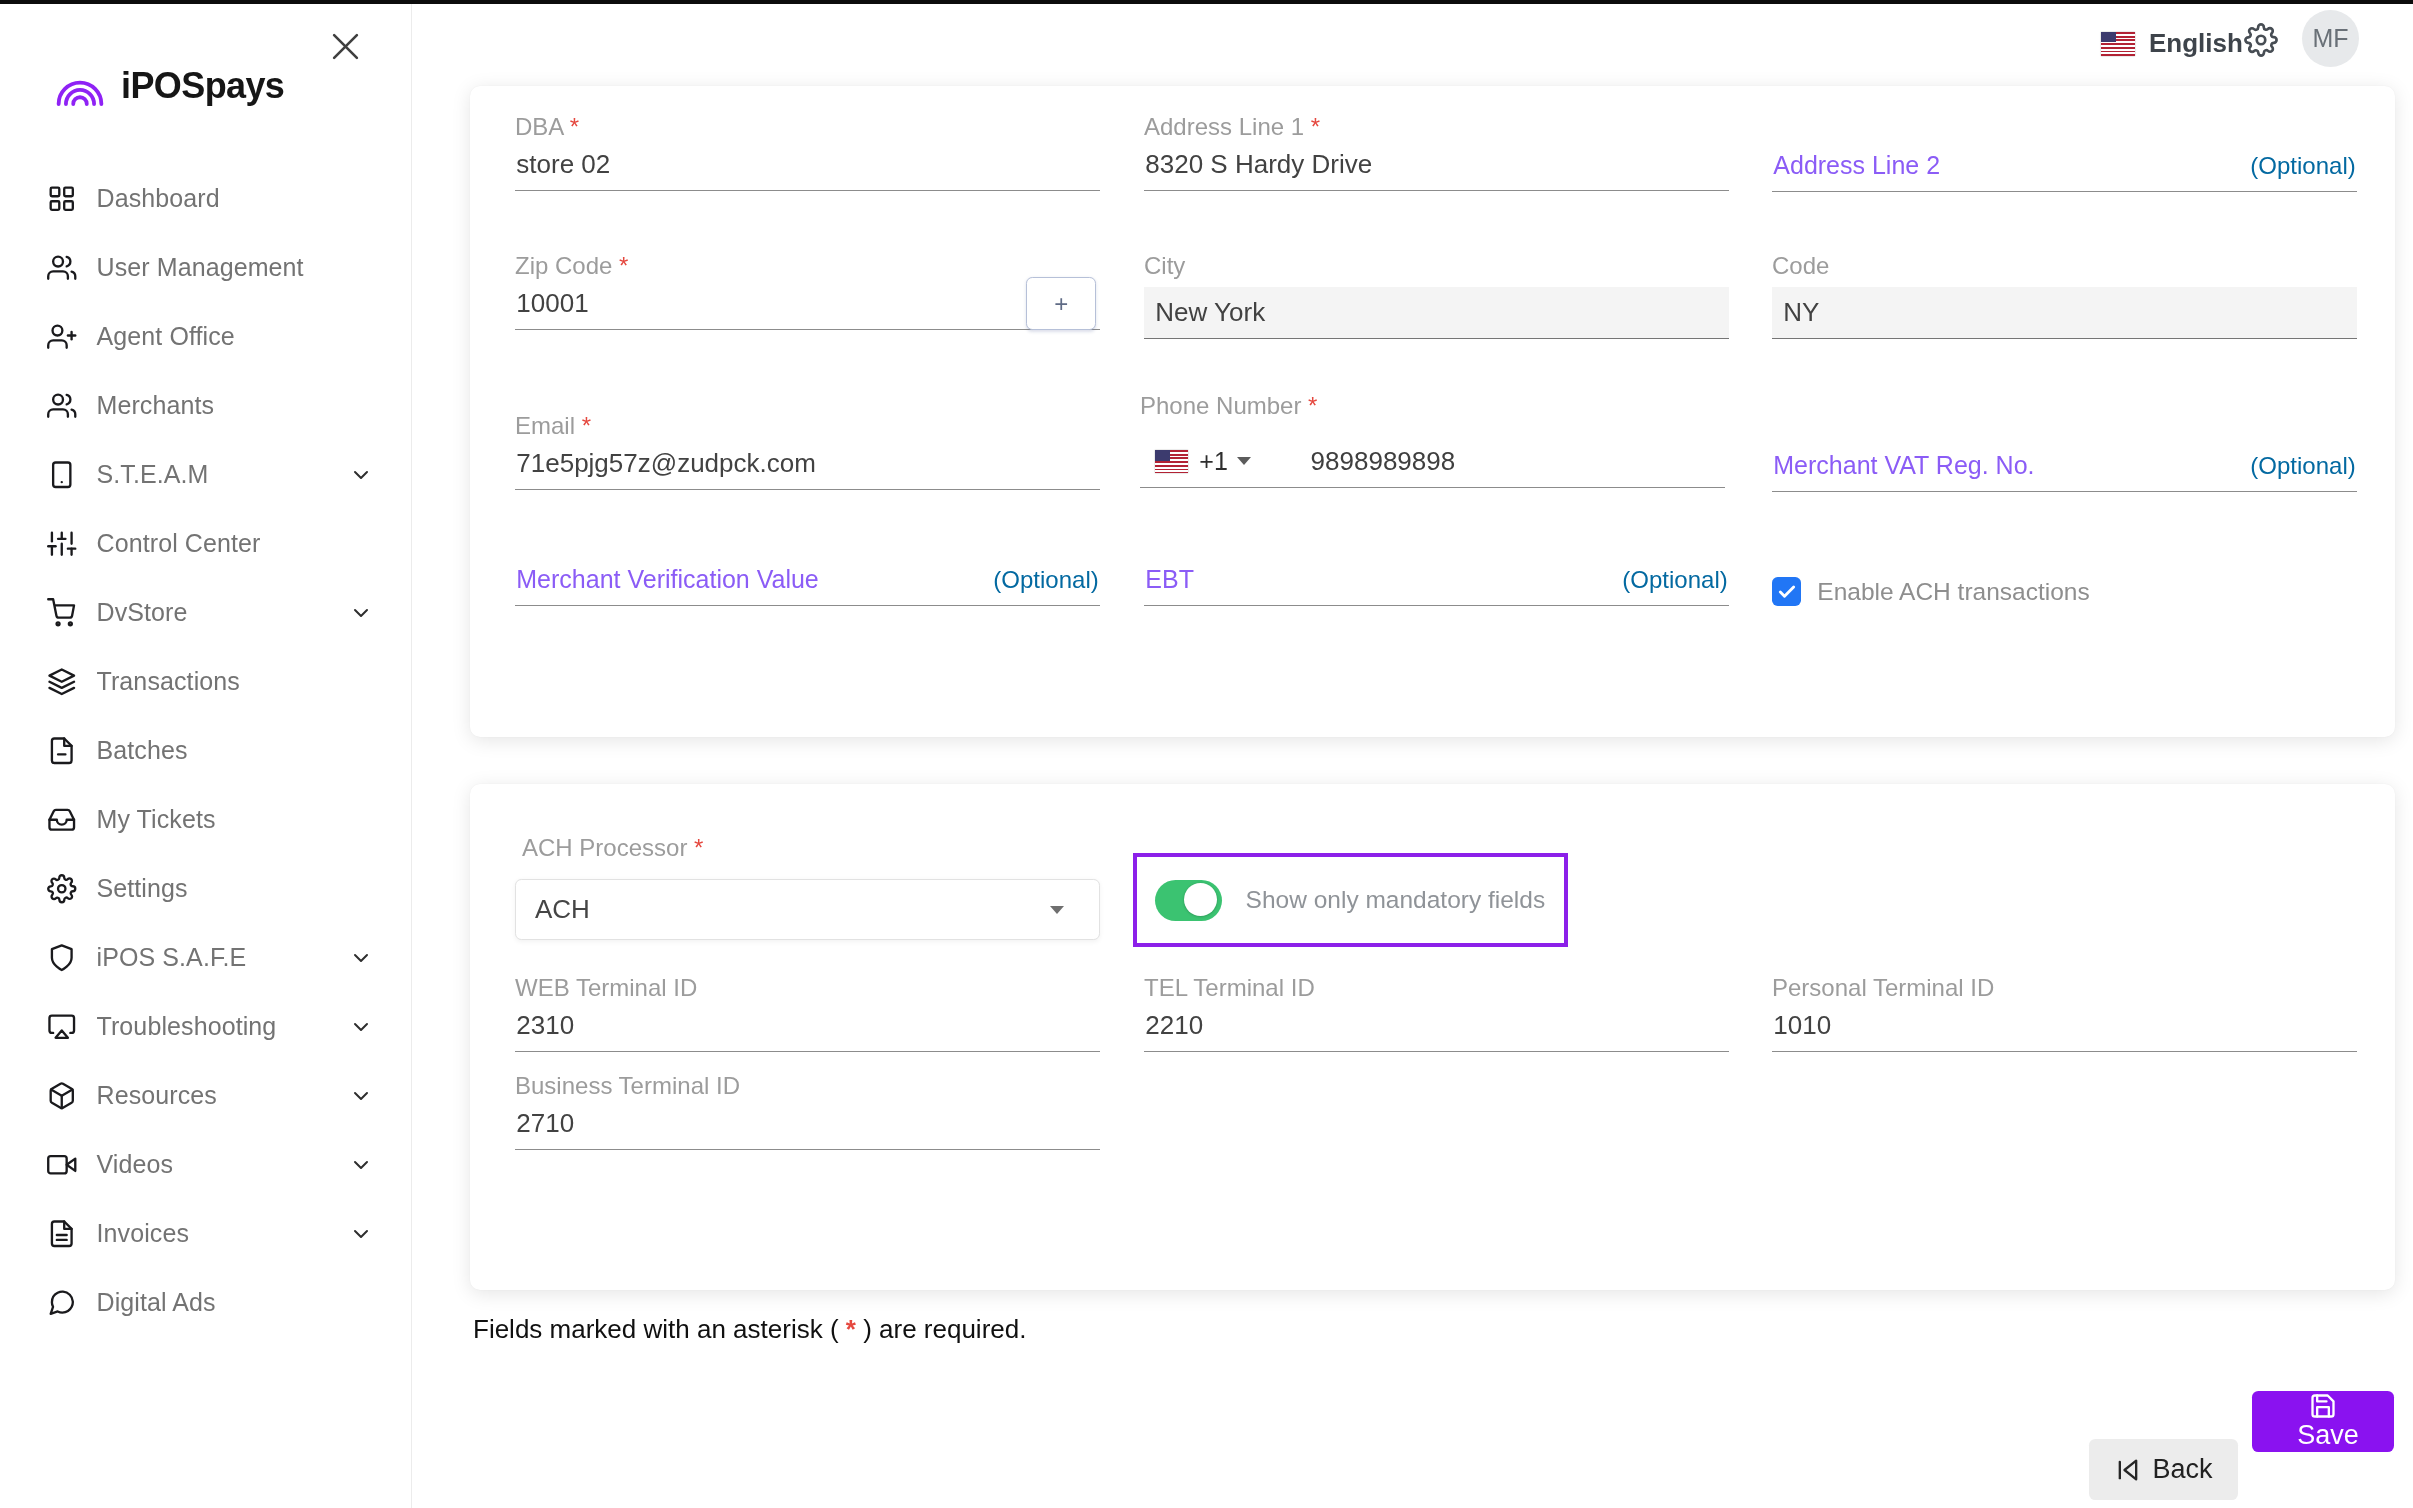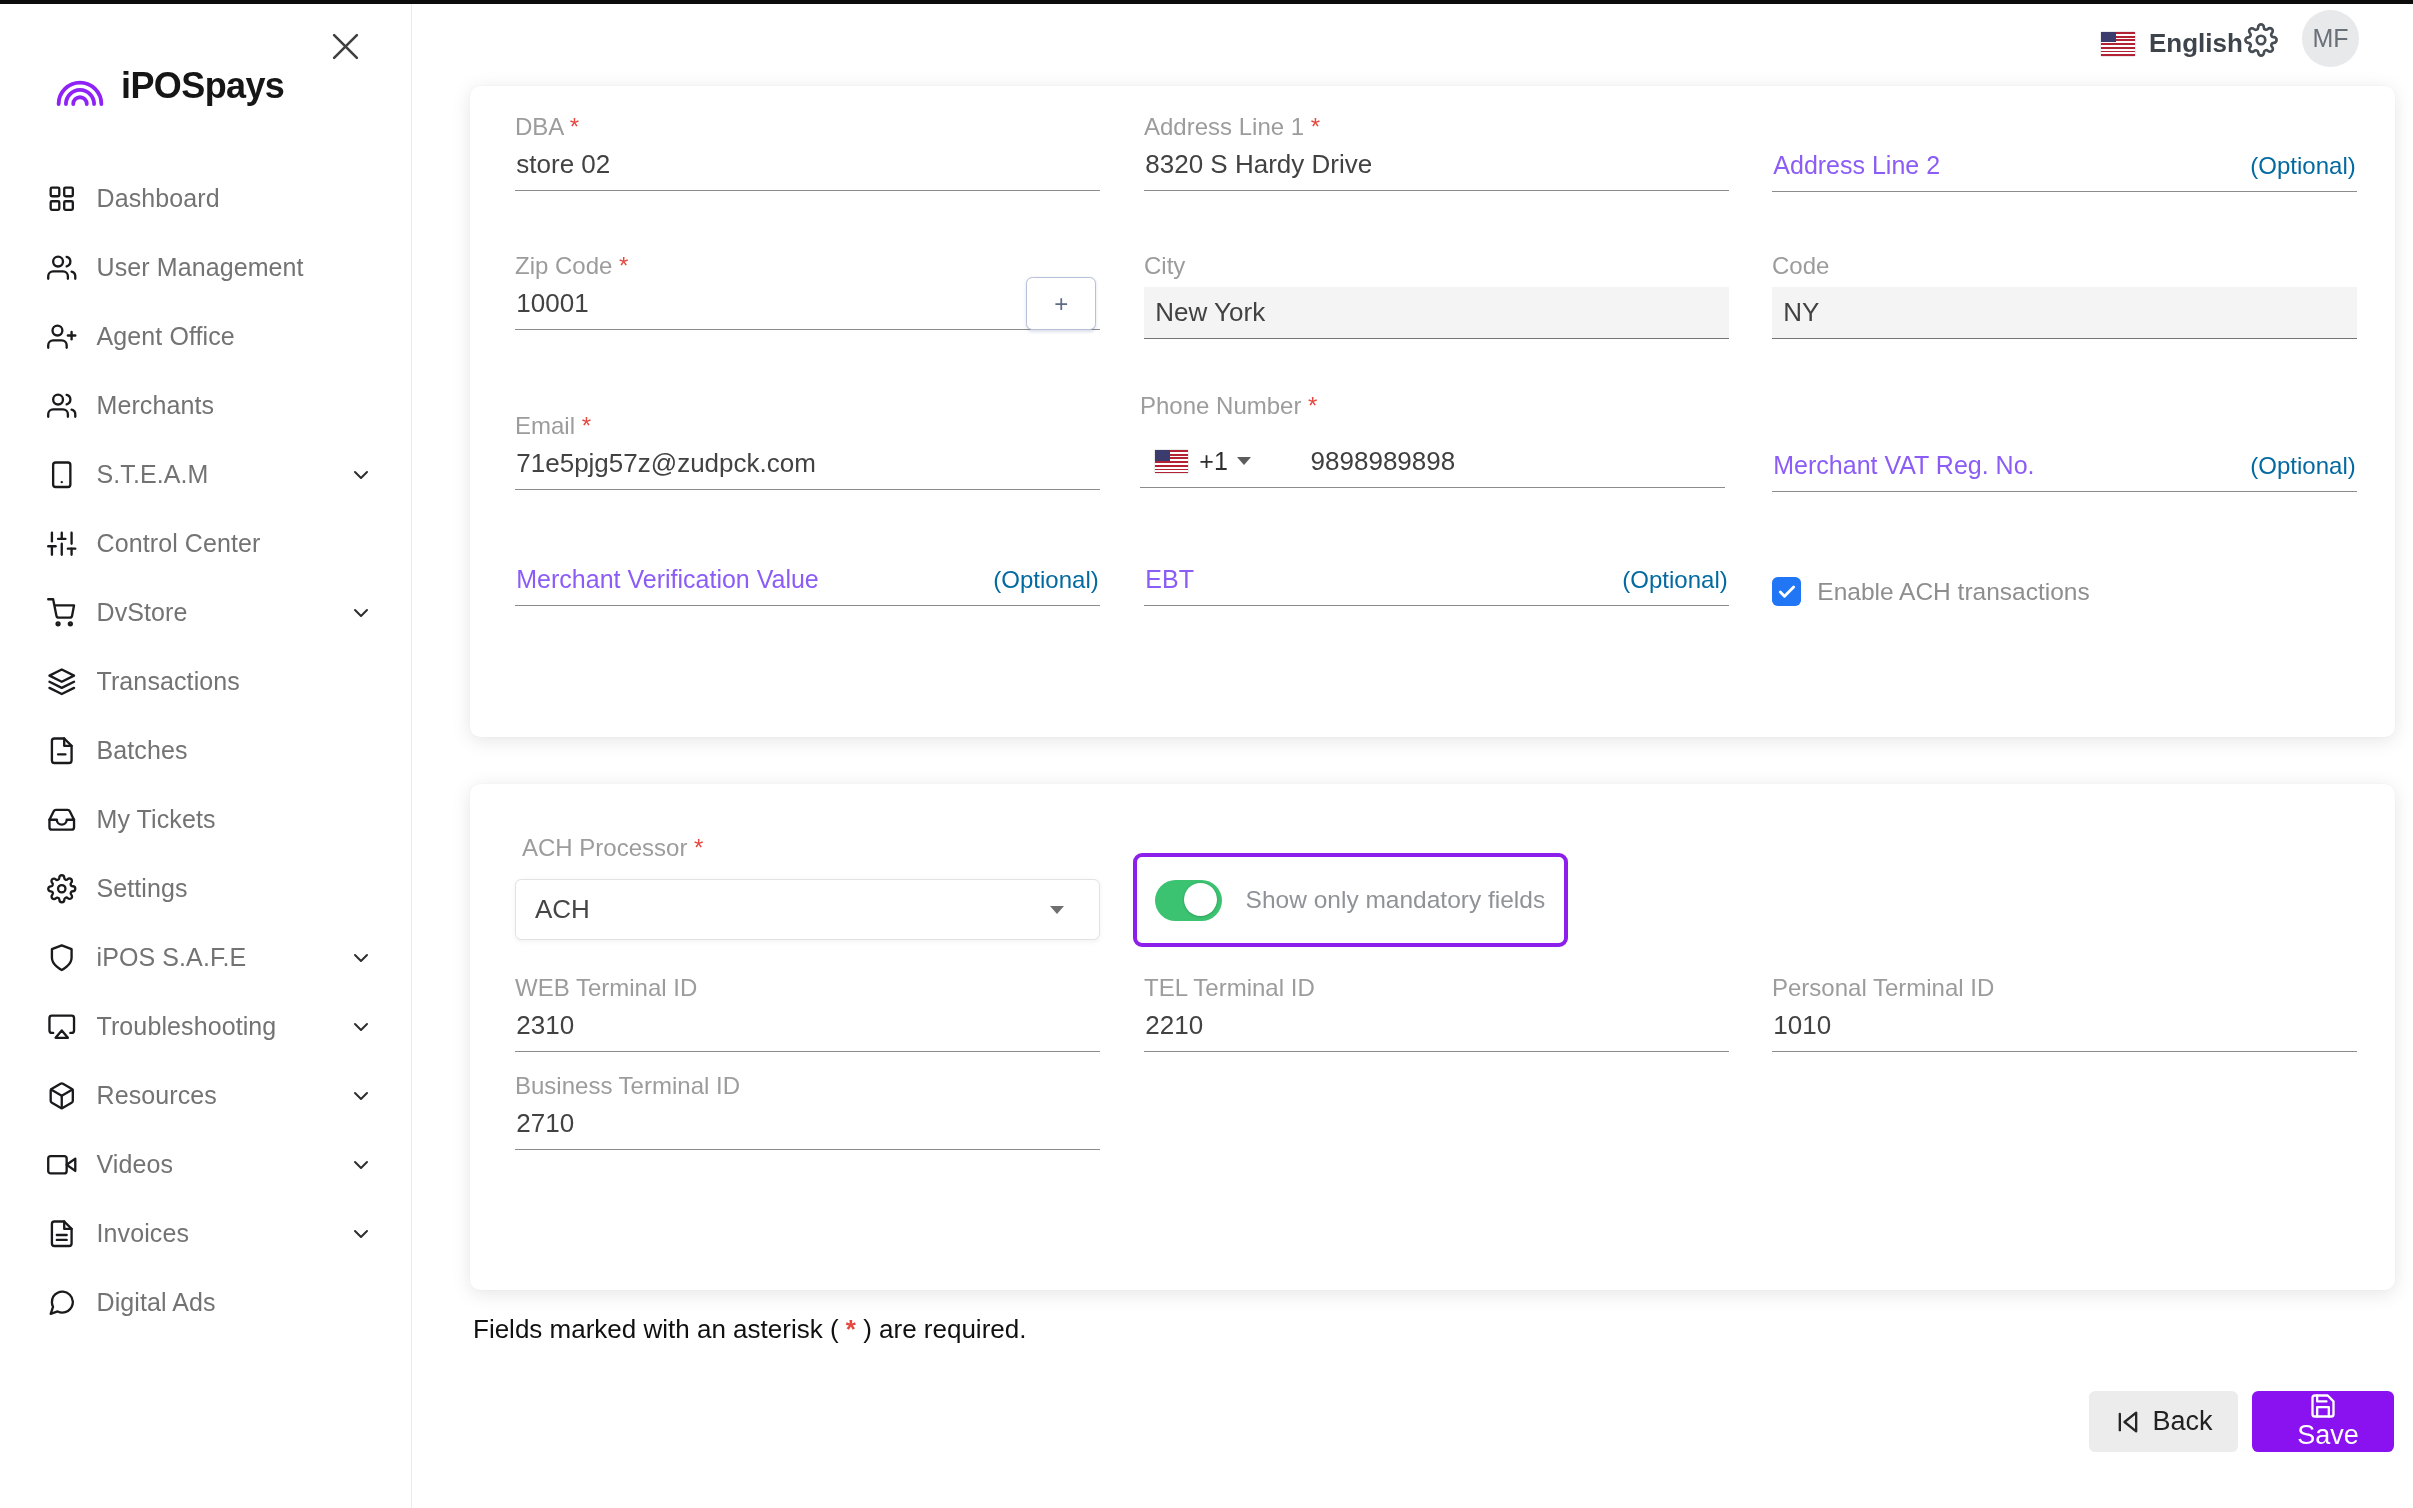--- a/index.html
+++ b/index.html
@@ -54,29 +54,29 @@
   .phone-num { font-size:26px; color:#3f3f3f; margin-left:60px; }
 
   .chkrow { position:absolute; display:flex; align-items:center; cursor:pointer; }
   .chkbox { width:29px; height:29px; background:#2176f5; border-radius:5.7px; display:flex; align-items:center; justify-content:center; flex:0 0 29px; }
   .chkbox svg { width:20px; height:20px; }
   .chklabel { margin-left:16.3px; font-size:24.5px; color:#8e8e8e; }
 
   .selbox { position:absolute; left:45px; top:95px; width:585px; height:61px; border:1.3px solid #e2e2e2; border-radius:6.3px; box-shadow:0 1.3px 5px rgba(0,0,0,.05); display:flex; align-items:center; justify-content:space-between; padding:0 35px 0 19px; cursor:pointer; background:#fff; }
   .selval { font-size:26px; color:#454545; }
 
-  .hibox { position:absolute; left:663px; top:69px; width:435px; height:94px; border:4.4px solid #8c1fe9; border-radius:9px; display:flex; align-items:center; padding-left:17.6px; background:#fff; }
+  .hibox { position:absolute; left:663px; top:69px; width:435px; height:94px; border:4.4px solid #8c1fe9; border-radius:0; display:flex; align-items:center; padding-left:17.6px; background:#fff; }
   .toggle { position:relative; width:67px; height:41px; background:#3bc371; border-radius:21px; flex:0 0 67px; cursor:pointer; }
   .knob { position:absolute; top:3.8px; left:29.5px; width:33px; height:33px; border-radius:50%; background:#fff; box-shadow:0 0.6px 2.5px rgba(0,0,0,.25); }
   .toglabel { margin-left:24px; font-size:24.5px; color:#8f9398; }
 
   .footnote { position:absolute; left:473px; top:1314px; font-size:26px; font-weight:500; color:#101010; }
 
   .btn { position:absolute; top:1391px; height:61px; border-radius:6.3px; display:flex; align-items:center; justify-content:center; cursor:pointer; }
-  .btn-back { left:2089px; width:149px; background:#ececec; }
+  .btn-back { left:2089px; width:149px; background:#ececec;margin-top:48px; }
   .btn-back .blabel { font-size:27px; color:#212121; font-weight:500; margin-left:10px; }
   .btn-save { left:2252px; width:142px; background:#8a12f0;flex-direction:column; }
   .btn-save .blabel { font-size:27px; color:#ffffff; font-weight:500; margin-left:10px; }
   .btn svg { width:28px; height:28px; }
 </style>
 </head>
 <body>
 
 <div class="topstrip"></div>
 

